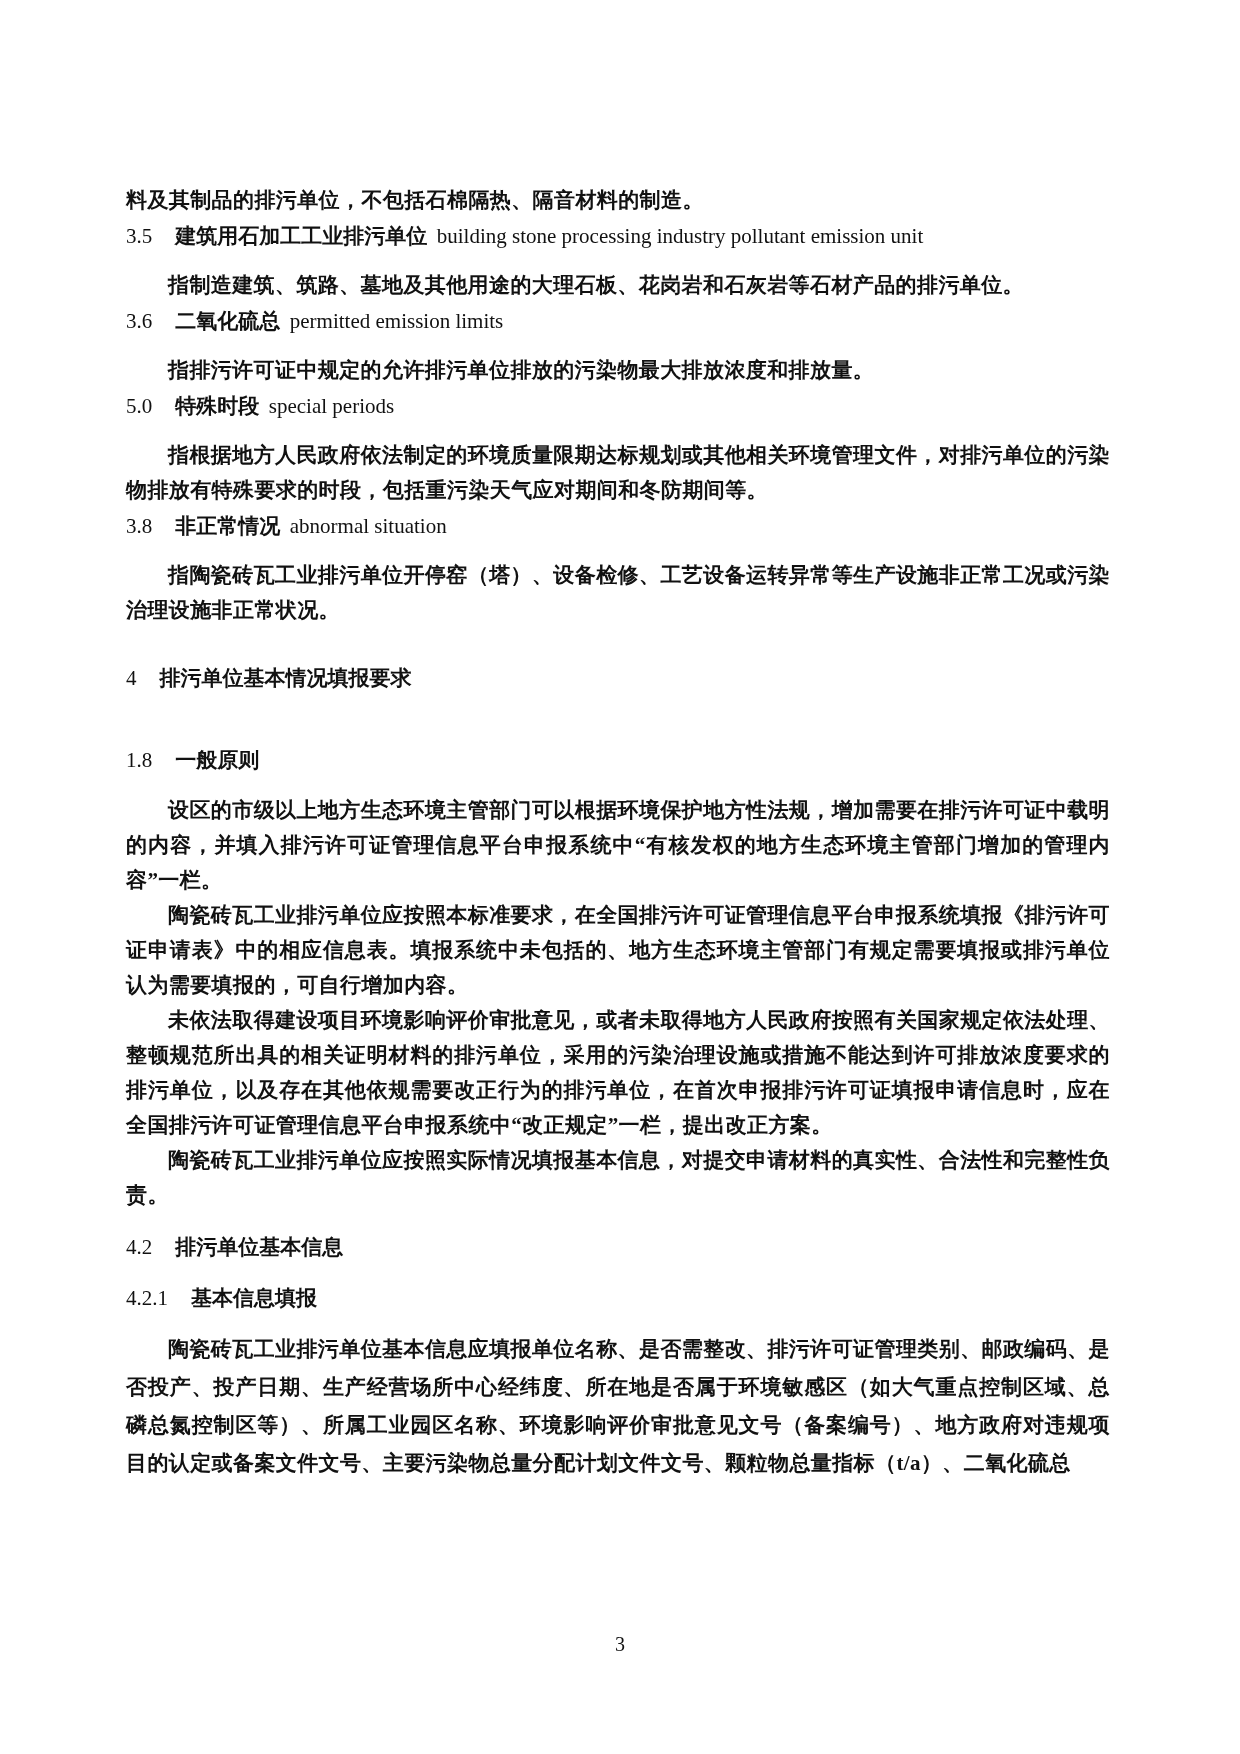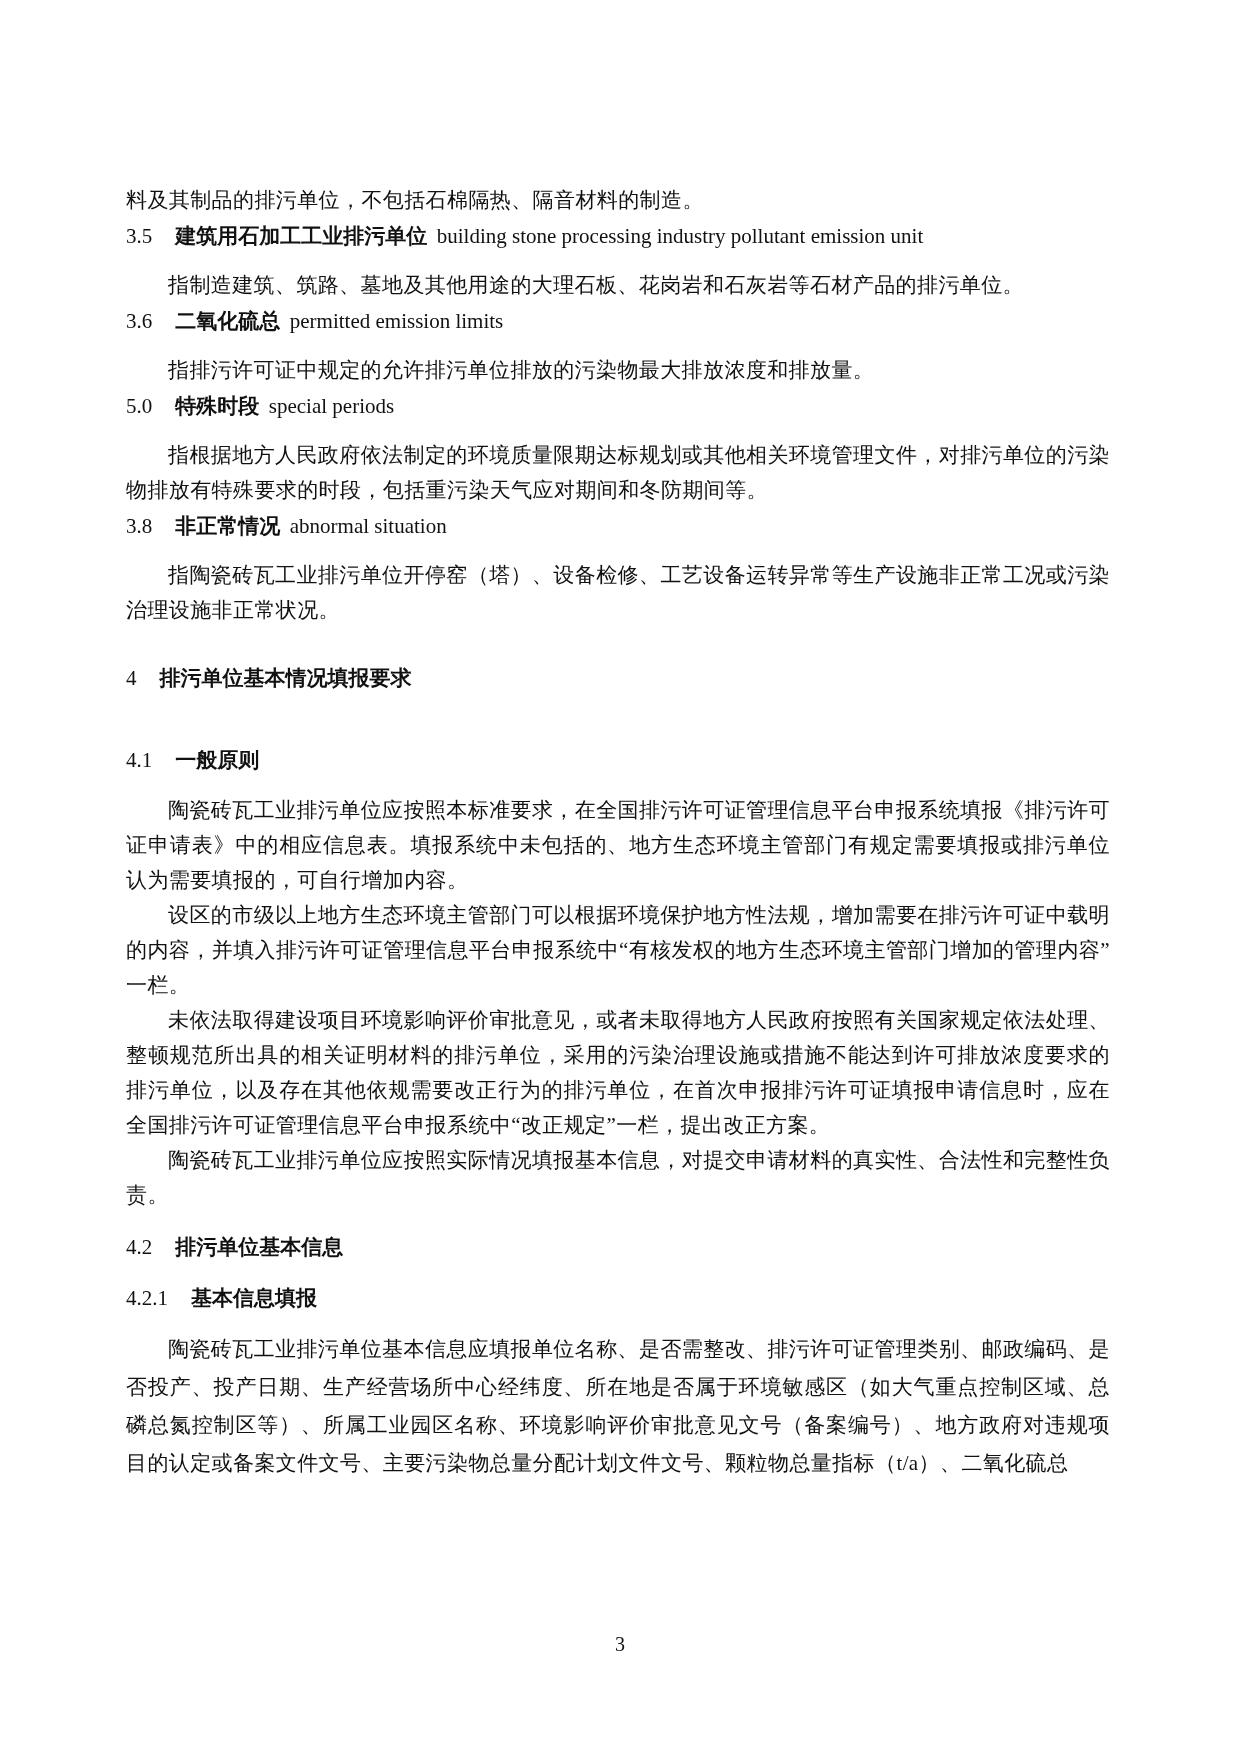--- a/index.html
+++ b/index.html
@@ -26,20 +26,21 @@
   }
   p, h2, h3, h4 {
     margin: 0;
     font-weight: normal;
     font-size: 21px;
   }
   .para, .cont {
     line-height: 35px;
     text-align: justify;
     letter-spacing: 0.4px;
+    font-weight: bold;
   }
   .para {
     text-indent: 2em;
   }
   .para-wide {
     line-height: 38px;
   }
   .cont {
     text-indent: 0;
   }
@@ -115,25 +116,25 @@
 
     <div class="gap-md"></div>
 
     <h2 class="clause section-head">
       <span class="num">4</span><span class="zh">排污单位基本情况填报要求</span>
     </h2>
 
     <div class="gap-sm"></div>
 
     <h3 class="clause sub-head">
-      <span class="num">4.1</span><span class="zh">一般原则</span>
+      <span class="num">1.8</span><span class="zh">一般原则</span>
     </h3>
 
+    <p class="para">设区的市级以上地方生态环境主管部门可以根据环境保护地方性法规，增加需要在排污许可证中载明的内容，并填入排污许可证管理信息平台申报系统中“有核发权的地方生态环境主管部门增加的管理内容”一栏。</p>
     <p class="para">陶瓷砖瓦工业排污单位应按照本标准要求，在全国排污许可证管理信息平台申报系统填报《排污许可证申请表》中的相应信息表。填报系统中未包括的、地方生态环境主管部门有规定需要填报或排污单位认为需要填报的，可自行增加内容。</p>
-    <p class="para">设区的市级以上地方生态环境主管部门可以根据环境保护地方性法规，增加需要在排污许可证中载明的内容，并填入排污许可证管理信息平台申报系统中“有核发权的地方生态环境主管部门增加的管理内容”一栏。</p>
     <p class="para">未依法取得建设项目环境影响评价审批意见，或者未取得地方人民政府按照有关国家规定依法处理、整顿规范所出具的相关证明材料的排污单位，采用的污染治理设施或措施不能达到许可排放浓度要求的排污单位，以及存在其他依规需要改正行为的排污单位，在首次申报排污许可证填报申请信息时，应在全国排污许可证管理信息平台申报系统中“改正规定”一栏，提出改正方案。</p>
     <p class="para">陶瓷砖瓦工业排污单位应按照实际情况填报基本信息，对提交申请材料的真实性、合法性和完整性负责。</p>
 
     <h3 class="clause sub-head">
       <span class="num">4.2</span><span class="zh">排污单位基本信息</span>
     </h3>
 
     <h4 class="clause">
       <span class="num">4.2.1</span><span class="zh">基本信息填报</span>
     </h4>

